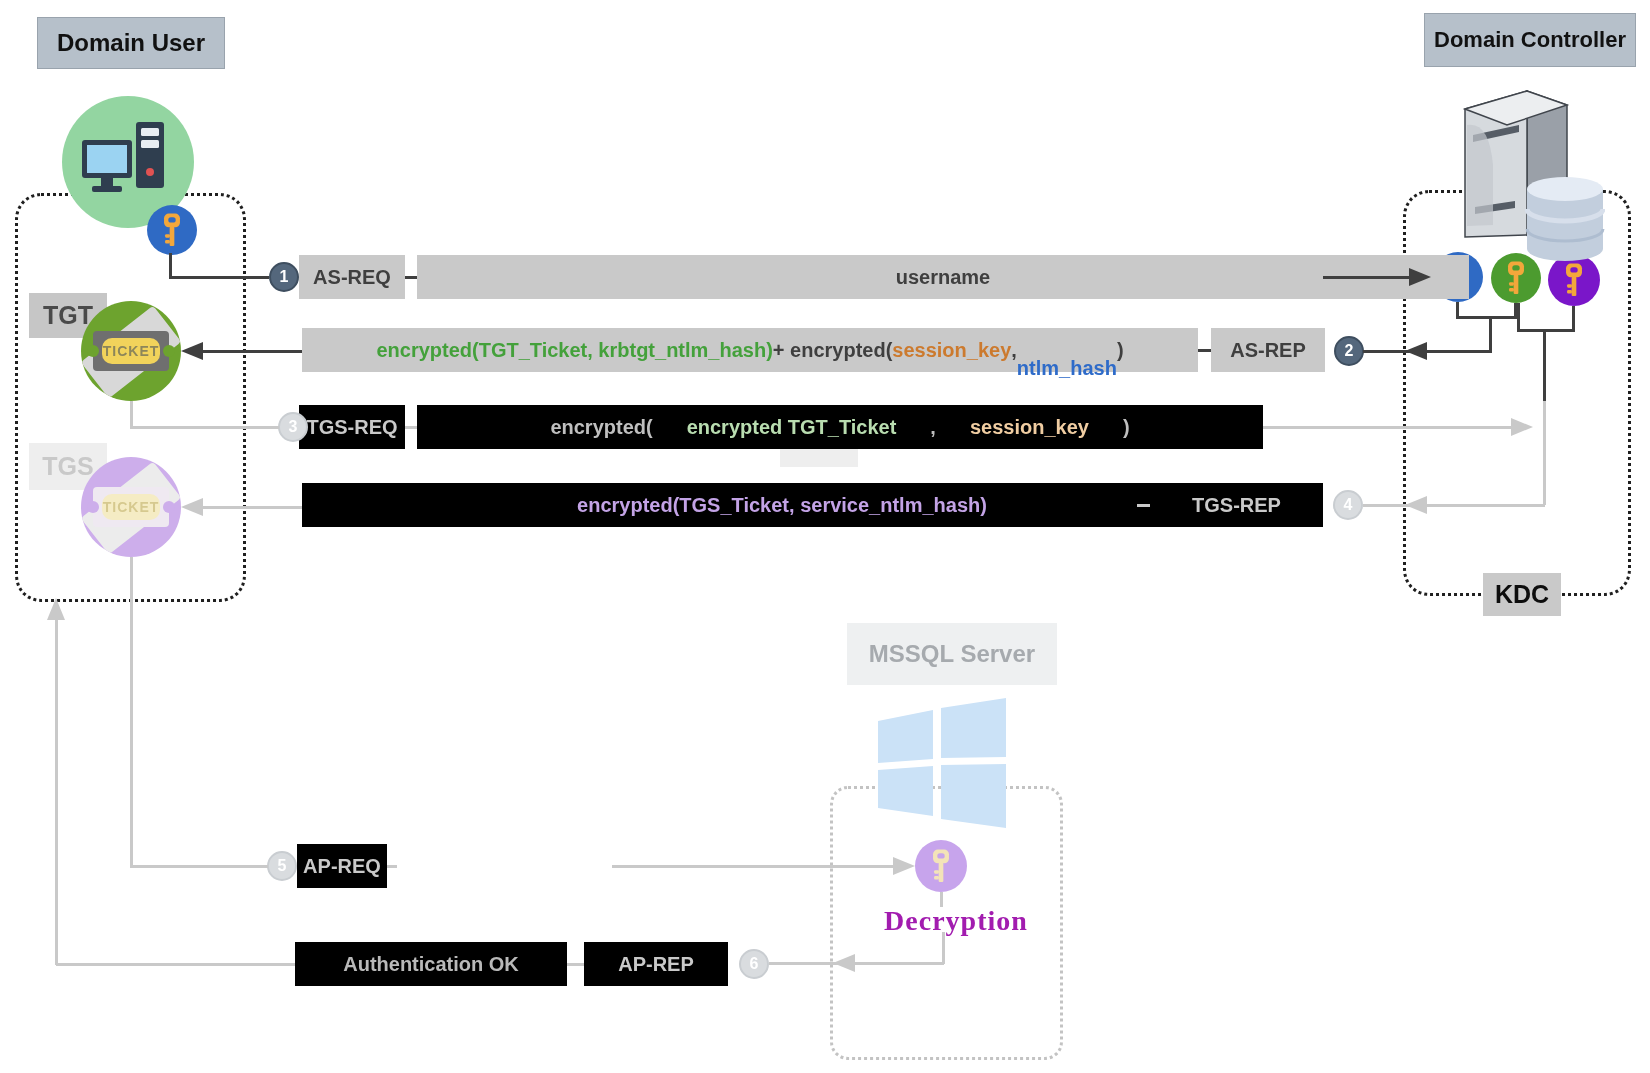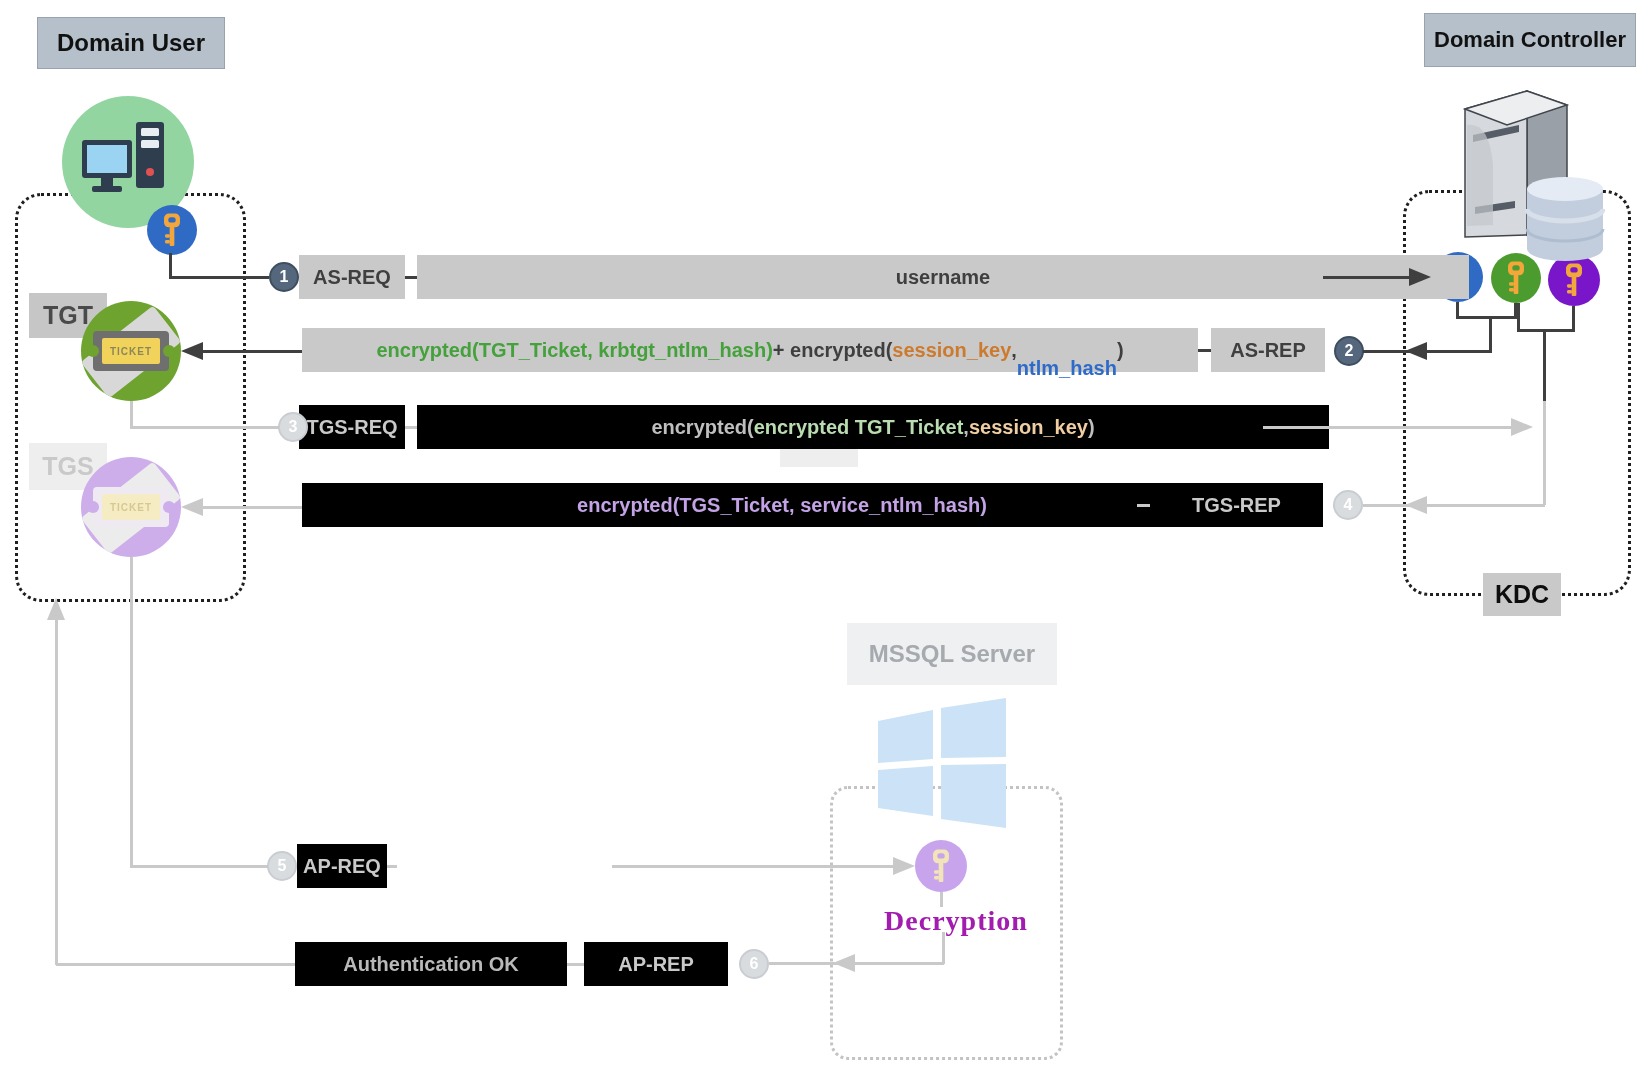--- a/index.html
+++ b/index.html
@@ -37,21 +37,21 @@
   .ah-l.dkc{border-top:9px solid transparent;border-bottom:9px solid transparent;border-right:22px solid #3f3f3f;}
   .ah-r.ltc{border-top:9px solid transparent;border-bottom:9px solid transparent;border-left:22px solid #c9c9c9;}
   .ah-l.ltc{border-top:9px solid transparent;border-bottom:9px solid transparent;border-right:22px solid #c9c9c9;}
   .ah-u.ltc{border-left:9px solid transparent;border-right:9px solid transparent;border-bottom:22px solid #c9c9c9;}
   
   .circ{position:absolute;border-radius:50%;display:flex;align-items:center;justify-content:center;}
   
   .tk-rot{position:absolute;border-radius:4px;}
   .tk-body{position:absolute;border-radius:4px;}
   .tk-inner{position:absolute;display:flex;align-items:center;justify-content:center;
-            font-weight:bold;font-size:10px;letter-spacing:1px;border-radius:2px;}
+            font-weight:bold;font-size:14px;letter-spacing:1px;border-radius:10px;}
   .notch{position:absolute;width:12px;height:12px;border-radius:50%;}
   .decr-text{position:absolute;font-weight:bold;font-size:28px;color:#a21caf;letter-spacing:1px;
              font-family:Liberation Serif, serif;}
 </style>
 </head>
 <body>
 
 <svg width="0" height="0" style="position:absolute">
   <defs>
     <symbol id="ic-key" viewBox="0 0 24 32">
@@ -193,21 +193,21 @@
   <div class="hl dk" style="left:1198px;top:348.5px;width:13px;"></div>
   <div class="rowbox g-dark" style="left:1211px;top:328px;width:114px;">
     <span>AS-REP</span>
   </div>
 
   <div class="rowbox g-lite" style="left:299px;top:405px;width:106px;">
     <span>TGS-REQ</span>
   </div>
   <div class="hl lt" style="left:405px;top:425.5px;width:12px;"></div>
   <div class="abs" style="left:780px;top:447px;width:78px;height:20px;background:#eeeeee;"></div>
-  <div class="rowbox g-lite" style="left:417px;top:405px;width:912px;">
+  <div class="rowbox g-lite" style="left:417px;top:405px;width:846px;gap:34px;">
       <span style="color: rgb(191, 191, 191);">encrypted(</span>
       <span style="color: rgb(185, 221, 176);">encrypted TGT_Ticket</span>
       <span style="color: rgb(191, 191, 191);">, </span>
       <span style="color: rgb(240, 205, 162);">session_key</span>
       <span style="color: rgb(191, 191, 191);">)</span>
     </div>
 
   <div class="rowbox g-lite" style="left:302px;top:483px;width:960px;">
       <span style="color: rgb(195, 163, 230);">encrypted(TGS_Ticket, service_ntlm_hash)</span>
     </div>

